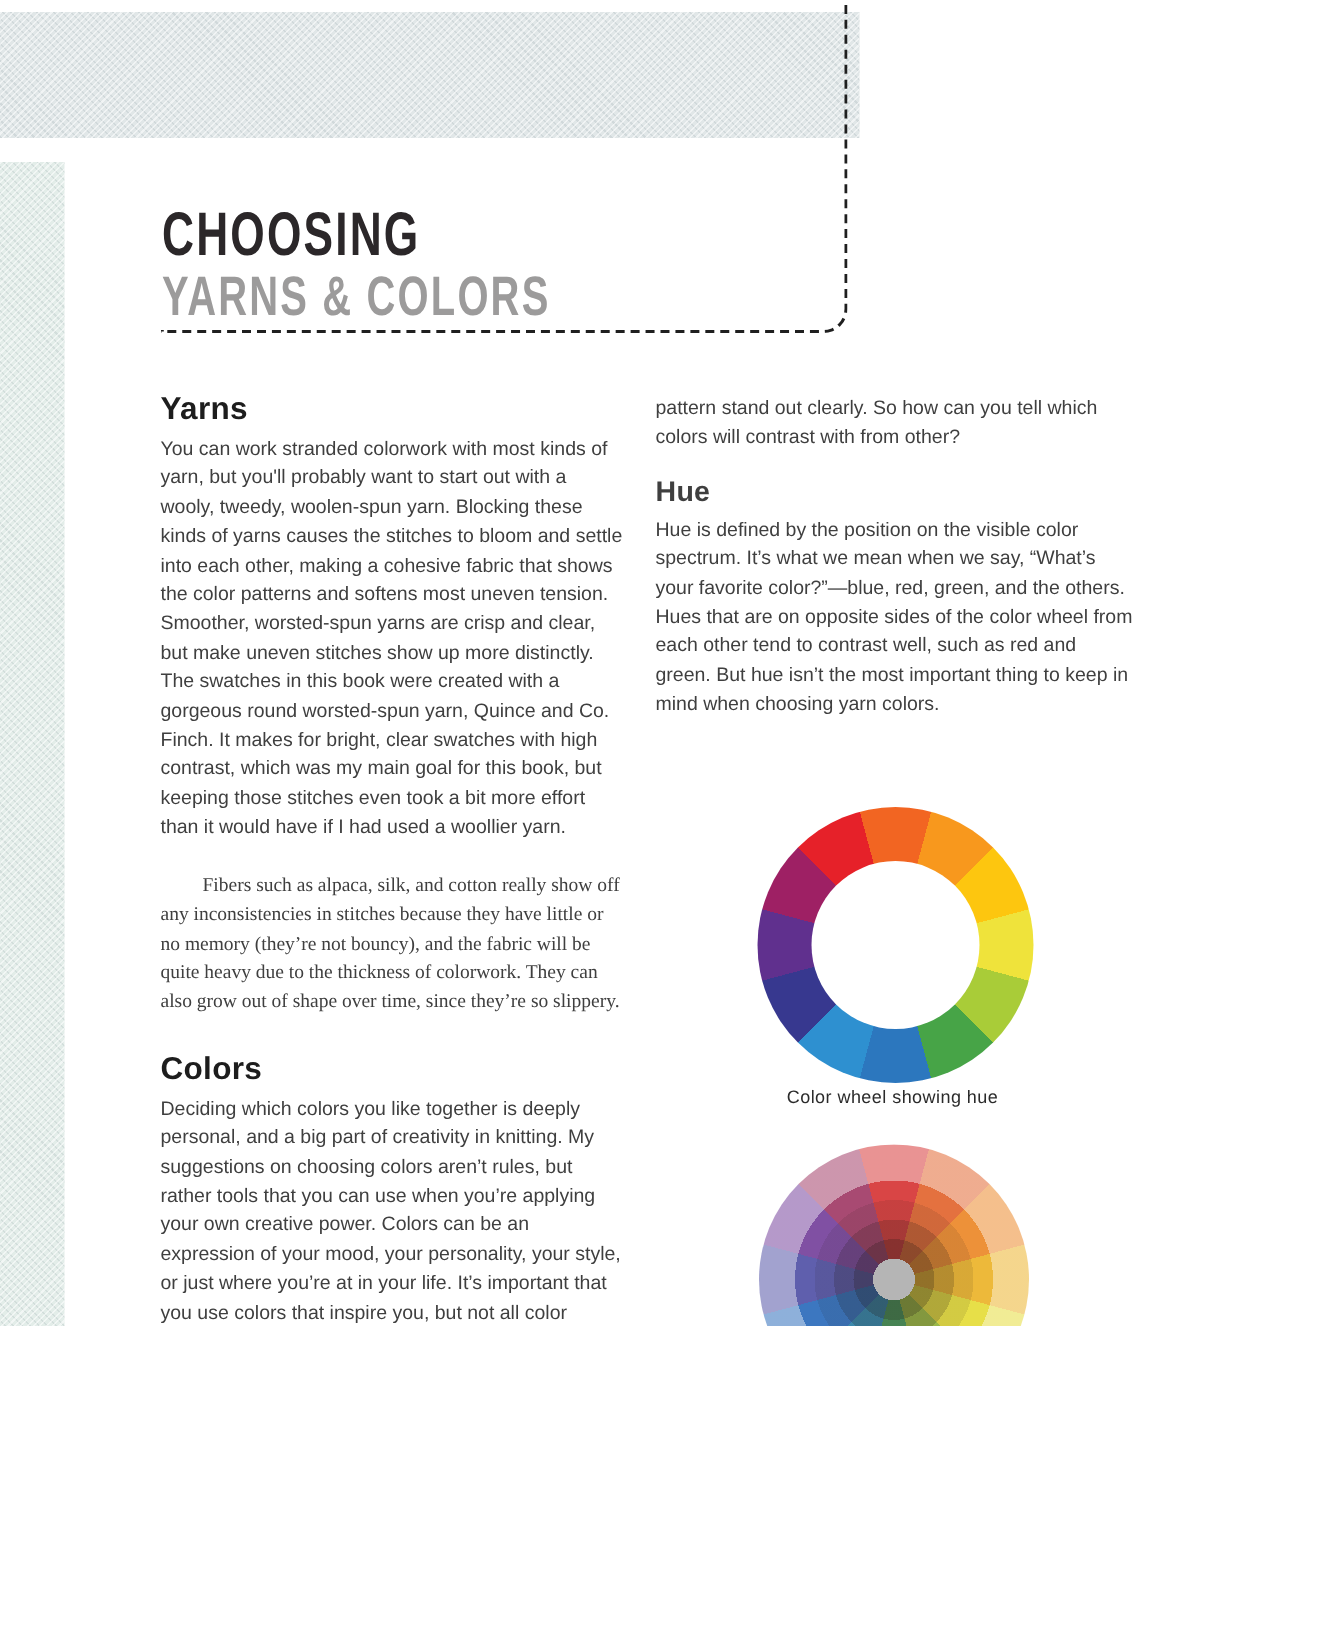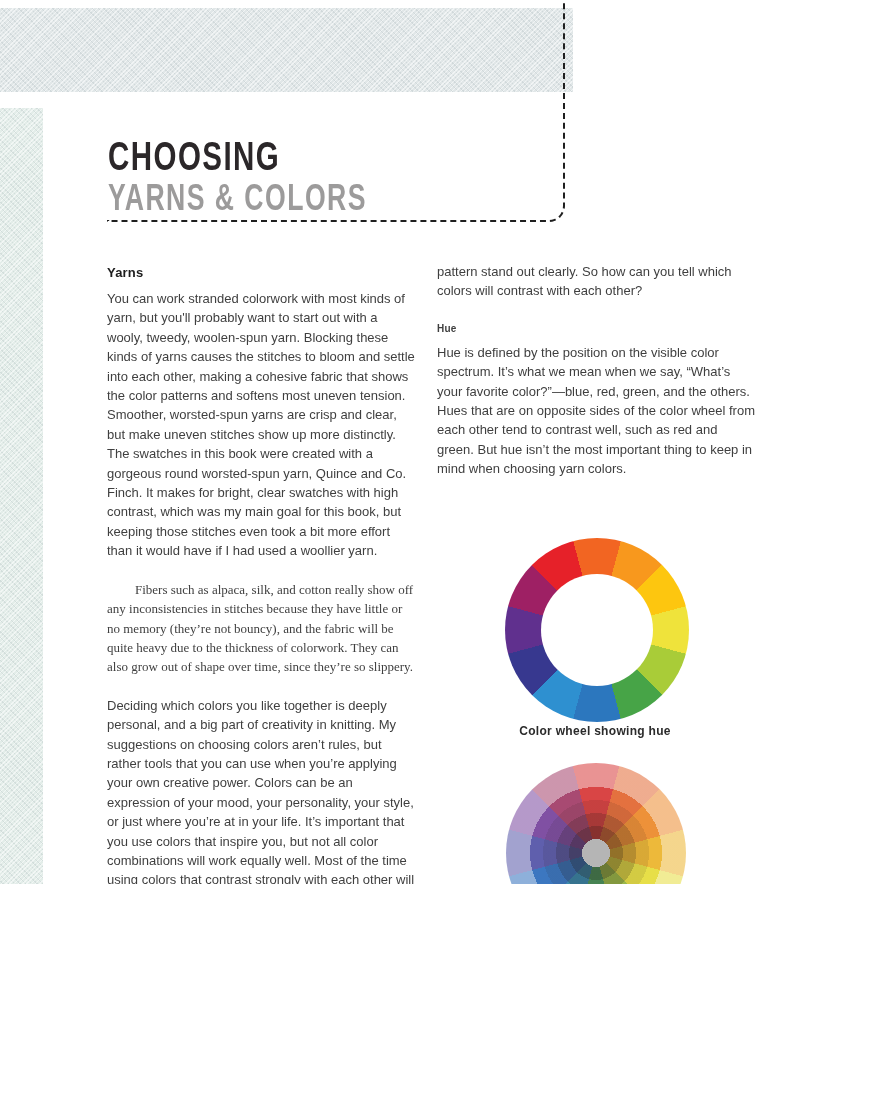--- a/index.html
+++ b/index.html
@@ -34,42 +34,42 @@
   .title2 {
     font-size:37px; font-weight:800; letter-spacing:2px; line-height:40px;
     color:#9c9b9b; text-transform:uppercase;
     transform:scaleX(0.72); transform-origin:left center; white-space:nowrap;
   }
   
   .col { position:absolute; color:#3f3f3f; font-size:13px; line-height:19.4px; }
   .col-left  { left:107px; top:262px; width:310px; }
   .col-right { left:437px; top:262px; width:318px; }
   h2.sec {
-    font-size:13px; font-weight:700; color:#1d1d1d; letter-spacing:0.2px;
+    font-size:21px; font-weight:700; color:#1d1d1d; letter-spacing:0.2px;
     line-height:22px; margin:0 0 5px 0;
   }
   h2.sec.later { margin-top:25px; }
   h3.sub {
-    font-size:10px; font-weight:700; color:#3f3f3f; letter-spacing:0.2px;
+    font-size:19px; font-weight:700; color:#3f3f3f; letter-spacing:0.2px;
     line-height:18px; margin:18px 0 5px 0;
   }
   p.body { margin:0 0 19px 0; }
   p.body.indent { text-indent:28px;font-family:Liberation Serif, serif; }
   p.body.last { margin-bottom:0; }
   
   .wheel { position:absolute; border-radius:50%; }
   .wheel-hue  { left:505px; top:538px; width:184px; height:184px; }
   .wheel-hue .hole {
     position:absolute; left:50%; top:50%; width:112px; height:112px;
     margin:-56px 0 0 -56px; border-radius:50%; background:#ffffff;
   }
   .wheel-value { left:506px; top:763px; width:180px; height:180px; }
   .caption {
     position:absolute; width:264px; text-align:center;
-    font-size:12px; font-weight:700; color:#2b2b2b; letter-spacing:0.3px;
+    font-size:12px; font-weight:400; color:#2b2b2b; letter-spacing:0.3px;
   }
   .caption-hue   { left:463px; top:724px; }
   .caption-value { left:463px; top:948px; }
   
   .page-num {
     position:absolute; left:65px; top:1018px;
     font-size:14px; font-weight:700; color:#2b2729;
   }
   .brand { position:absolute; left:129px; top:1018px; white-space:nowrap; }
   .brand-mark {
@@ -95,25 +95,26 @@
 
   <header class="title-block">
     <div class="title1">Choosing</div>
     <div class="title2">Yarns &amp; Colors</div>
   </header>
 
   <section class="col col-left">
     <h2 class="sec">Yarns</h2>
     <p class="body">You can work stranded colorwork with most kinds of yarn, but you'll probably want to start out with a wooly, tweedy, woolen-spun yarn. Blocking these kinds of yarns causes the stitches to bloom and settle into each other, making a cohesive fabric that shows the color patterns and softens most uneven tension. Smoother, worsted-spun yarns are crisp and clear, but make uneven stitches show up more distinctly.  The swatches in this book were created with a gorgeous round worsted-spun yarn, Quince and Co. Finch. It makes for bright, clear swatches with high contrast, which was my main goal for this book, but keeping those stitches even took a bit more effort than it would have if I had used a woollier yarn.</p>
     <p class="body indent">Fibers such as alpaca, silk, and cotton really show off any inconsistencies in stitches because they have little or no memory (they’re not bouncy), and the fabric will be quite heavy due to the thickness of colorwork. They can also grow out of shape over time, since they’re so slippery.</p>
+    <h2 class="sec later">Colors</h2>
     <p class="body last">Deciding which colors you like together is deeply personal, and a big part of creativity in knitting. My suggestions on choosing colors aren’t rules, but rather tools that you can use when you’re applying your own creative power. Colors can be an expression of your mood, your personality, your style, or just where you’re at in your life. It’s important that you use colors that inspire you, but not all color combinations will work equally well. Most of the time using colors that contrast strongly with each other will look best, because it will make the color</p>
   </section>
 
   <section class="col col-right">
-    <p class="body">pattern stand out clearly. So how can you tell which colors will contrast with each other?</p>
+    <p class="body">pattern stand out clearly. So how can you tell which colors will contrast with from other?</p>
     <h3 class="sub">Hue</h3>
     <p class="body last">Hue is defined by the position on the visible color spectrum. It’s what we mean when we say, “What’s your favorite color?”—blue, red, green, and the others. Hues that are on opposite sides of the color wheel from each other tend to contrast well, such as red and green. But hue isn’t the most important thing to keep in mind when choosing yarn colors.</p>
   </section>
 
   <div class="wheel wheel-hue" style="background: conic-gradient(from -15deg, rgb(242, 101, 34) 0deg, rgb(242, 101, 34) 30deg, rgb(248, 152, 29) 30deg, rgb(248, 152, 29) 60deg, rgb(253, 198, 15) 60deg, rgb(253, 198, 15) 90deg, rgb(239, 227, 59) 90deg, rgb(239, 227, 59) 120deg, rgb(169, 204, 56) 120deg, rgb(169, 204, 56) 150deg, rgb(71, 164, 71) 150deg, rgb(71, 164, 71) 180deg, rgb(44, 119, 190) 180deg, rgb(44, 119, 190) 210deg, rgb(46, 144, 208) 210deg, rgb(46, 144, 208) 240deg, rgb(55, 56, 143) 240deg, rgb(55, 56, 143) 270deg, rgb(96, 48, 142) 270deg, rgb(96, 48, 142) 300deg, rgb(158, 32, 100) 300deg, rgb(158, 32, 100) 330deg, rgb(230, 33, 41) 330deg, rgb(230, 33, 41) 360deg);">
     <div class="hole"></div>
   </div>
   <div class="caption caption-hue">Color wheel showing hue</div>
 
   <div class="wheel wheel-value" style="background: radial-gradient(circle, rgb(181, 181, 181) 0px, rgb(181, 181, 181) 14px, rgba(35, 25, 20, 0.45) 14px, rgba(35, 25, 20, 0.45) 27px, rgba(35, 25, 20, 0.28) 27px, rgba(35, 25, 20, 0.28) 40px, rgba(35, 25, 20, 0.1) 40px, rgba(35, 25, 20, 0.1) 53px, rgba(0, 0, 0, 0) 53px, rgba(0, 0, 0, 0) 66px, rgba(255, 255, 255, 0.42) 66px, rgba(255, 255, 255, 0.42) 90px), conic-gradient(from -15deg, rgb(217, 69, 69) 0deg, rgb(217, 69, 69) 30deg, rgb(228, 113, 63) 30deg, rgb(228, 113, 63) 60deg, rgb(237, 145, 57) 60deg, rgb(237, 145, 57) 90deg, rgb(237, 185, 58) 90deg, rgb(237, 185, 58) 120deg, rgb(231, 223, 72) 120deg, rgb(231, 223, 72) 150deg, rgb(168, 201, 79) 150deg, rgb(168, 201, 79) 180deg, rgb(84, 172, 107) 180deg, rgb(84, 172, 107) 210deg, rgb(62, 150, 190) 210deg, rgb(62, 150, 190) 240deg, rgb(60, 119, 192) 240deg, rgb(60, 119, 192) 270deg, rgb(95, 95, 173) 270deg, rgb(95, 95, 173) 300deg, rgb(128, 80, 163) 300deg, rgb(128, 80, 163) 330deg, rgb(168, 74, 114) 330deg, rgb(168, 74, 114) 360deg);"></div>

